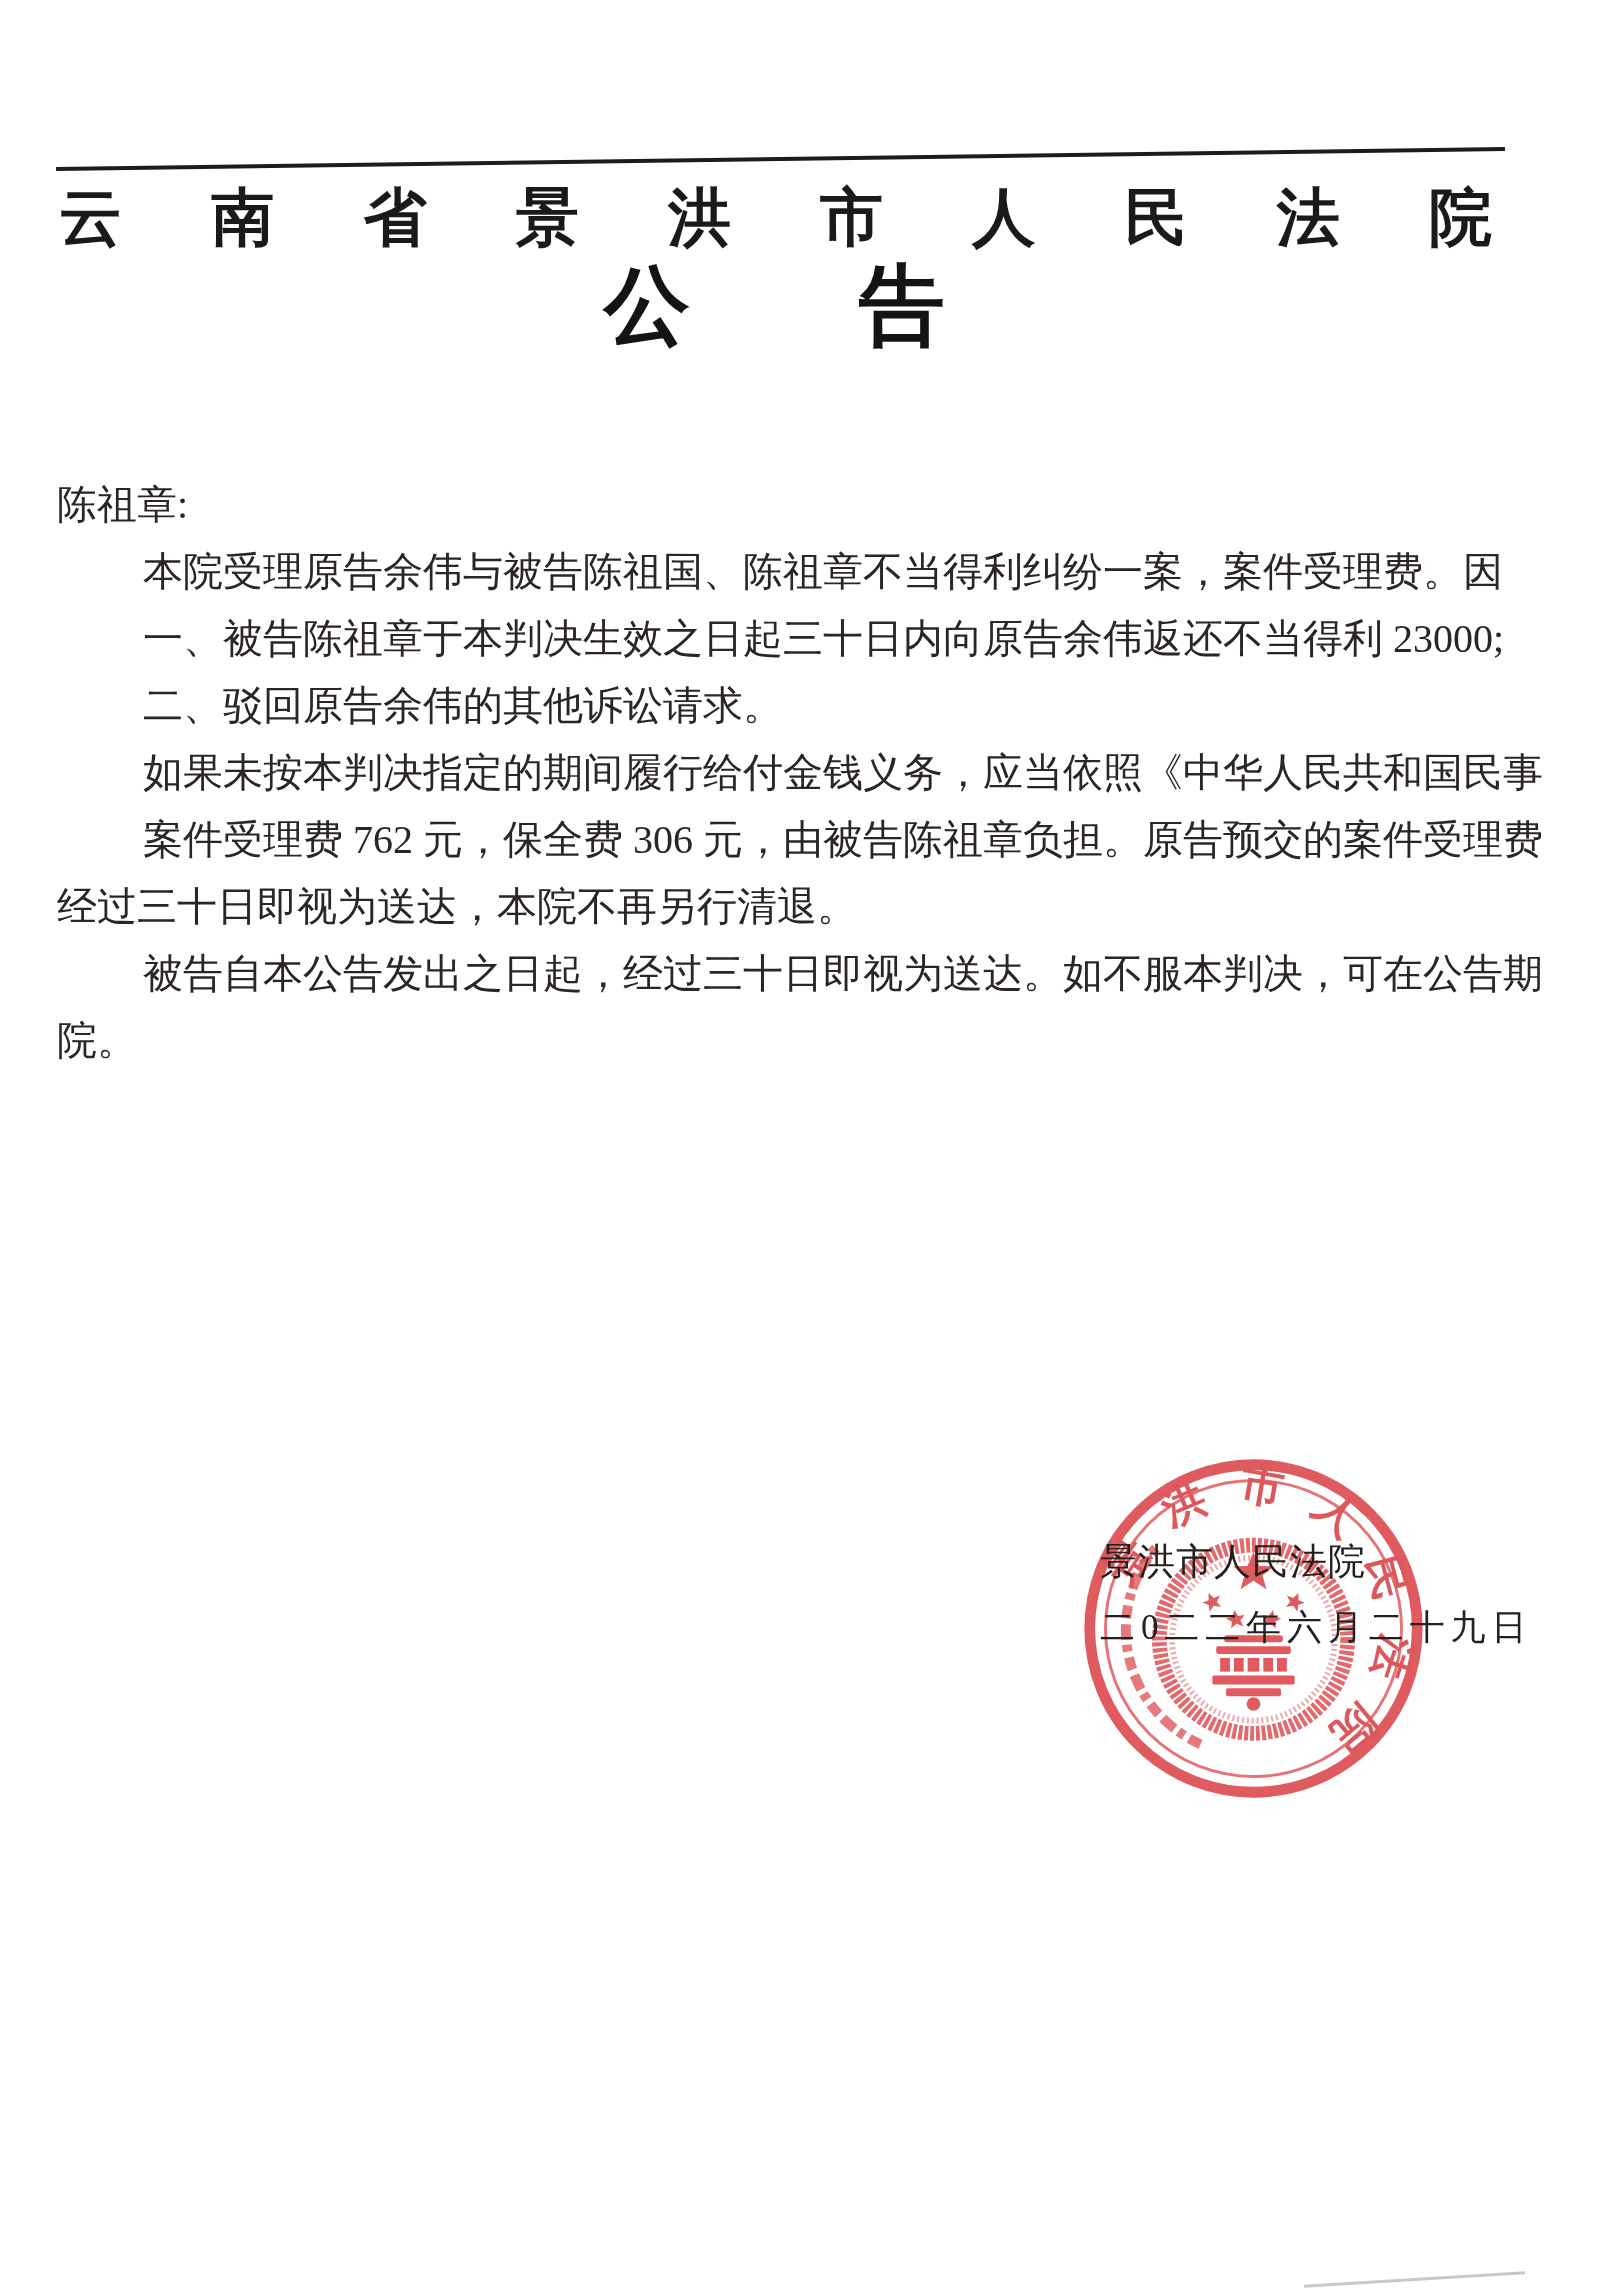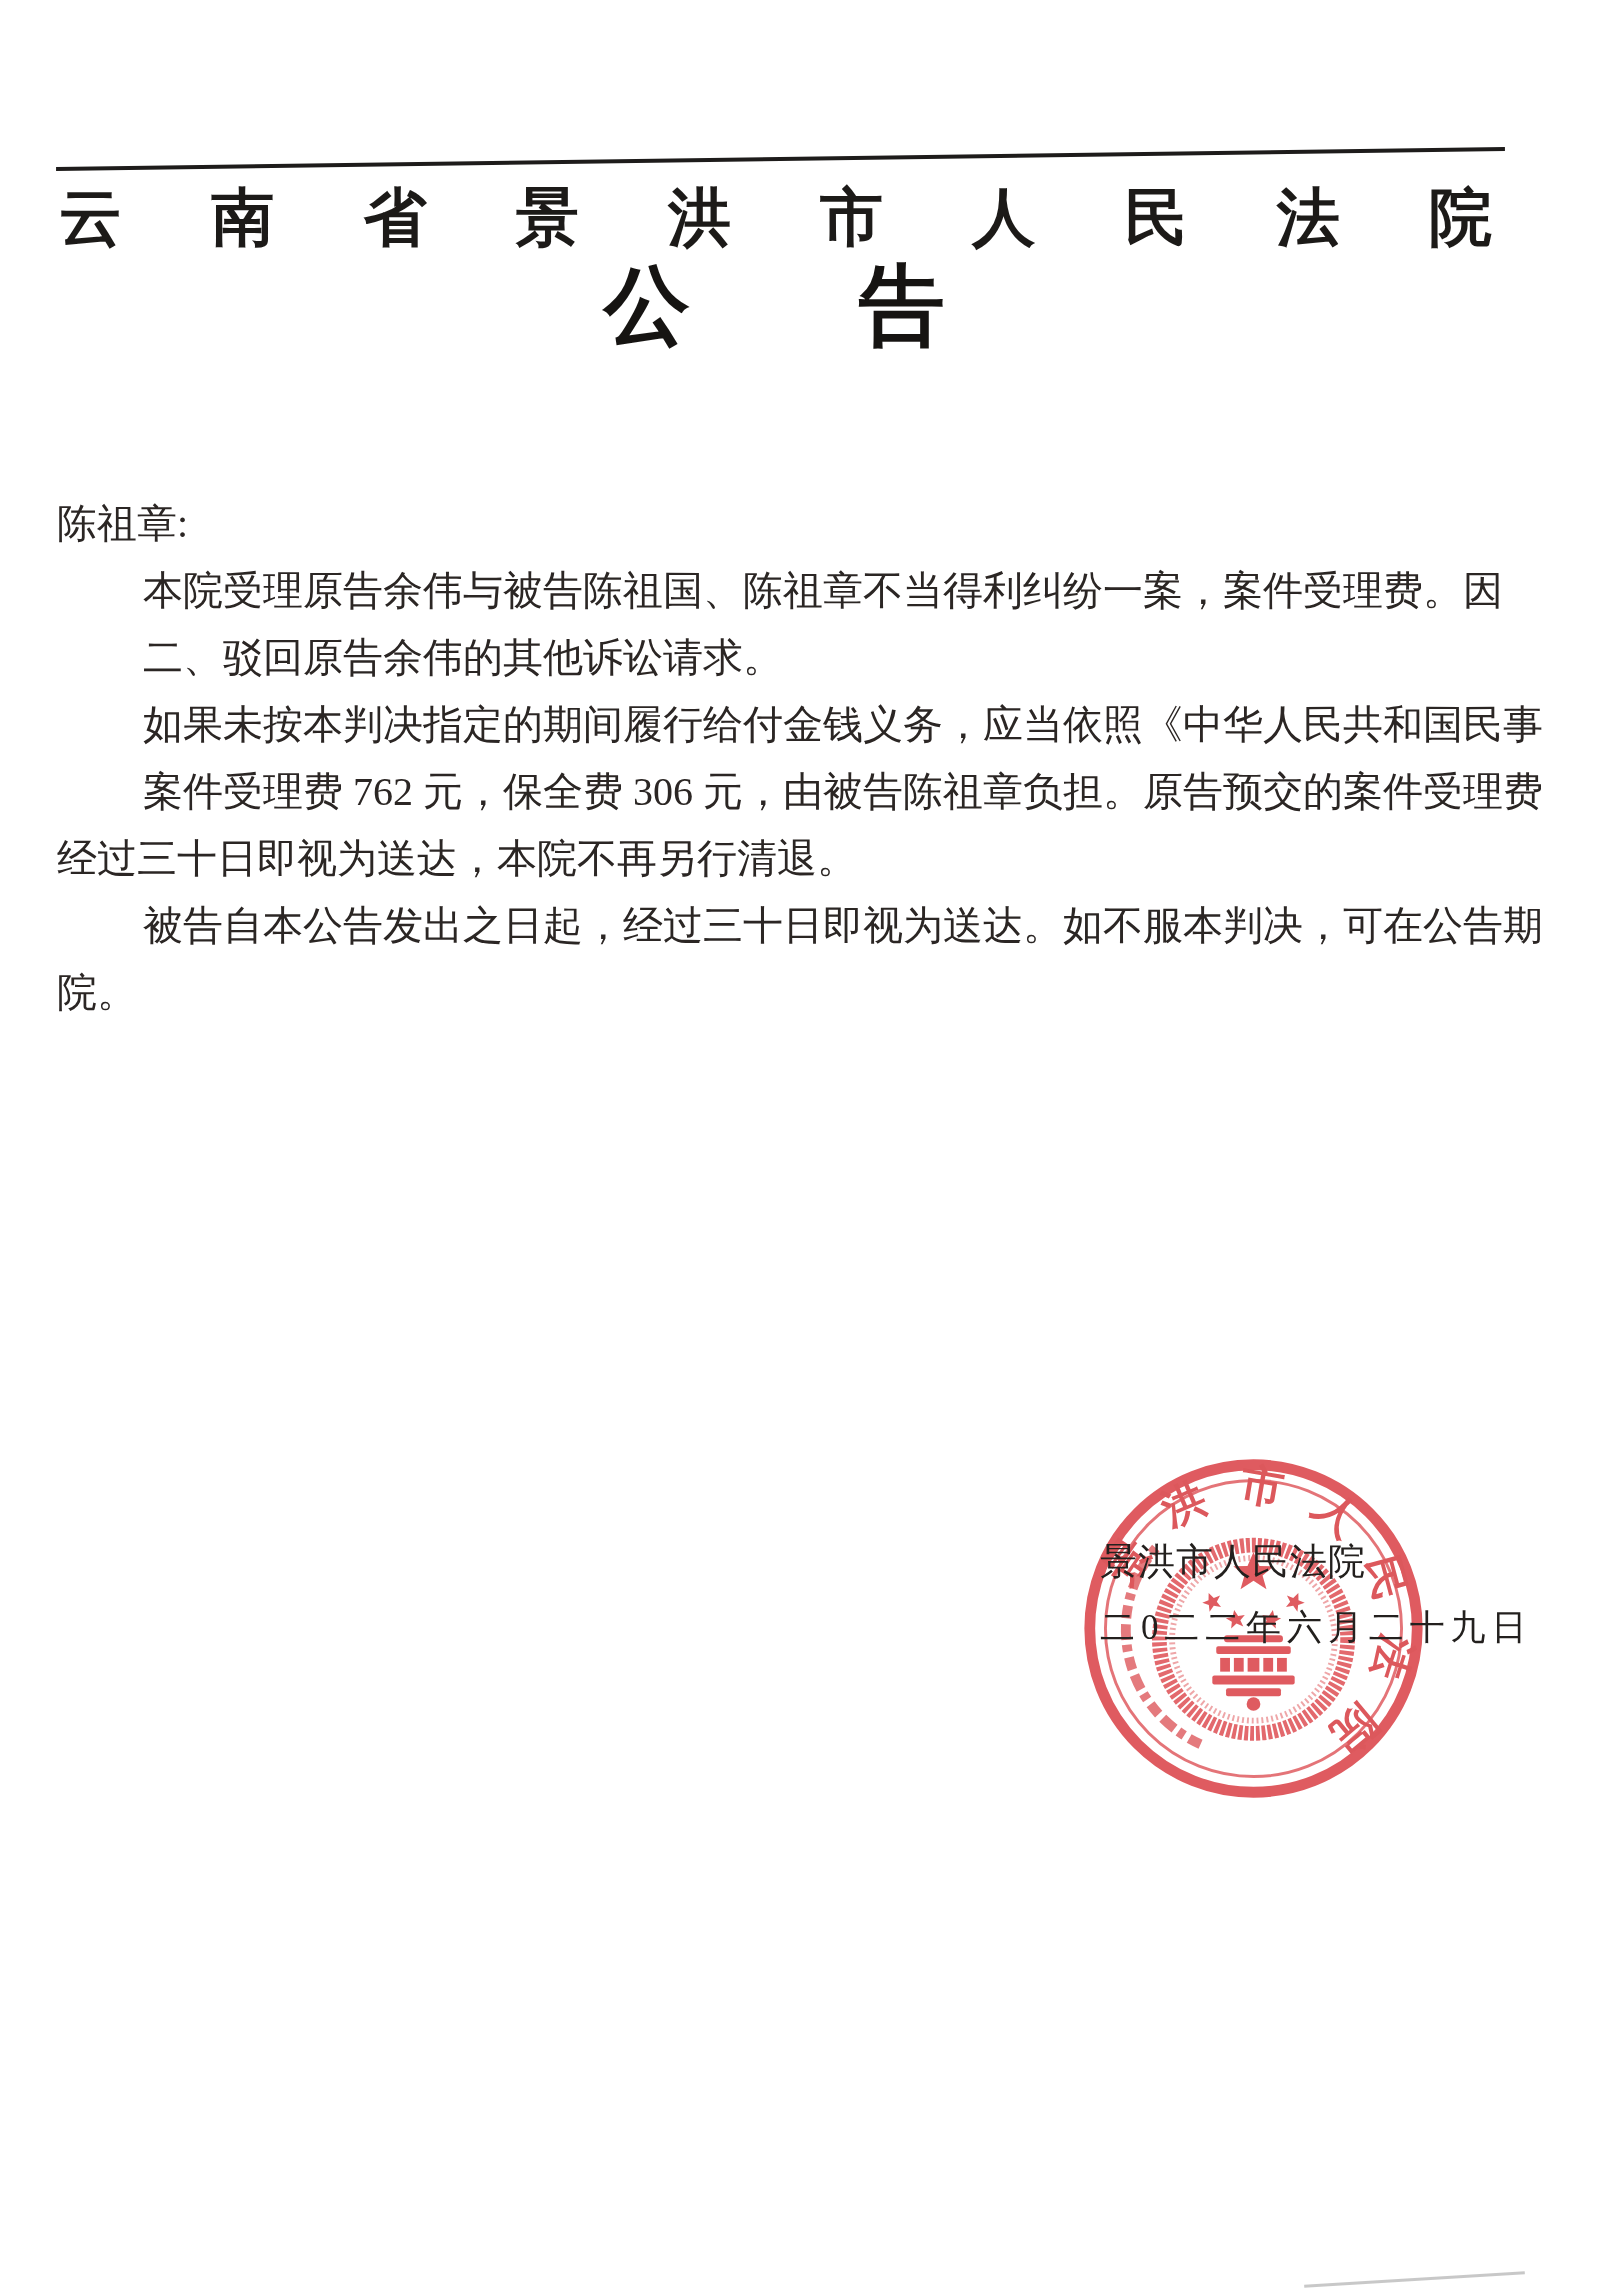--- a/index.html
+++ b/index.html
@@ -23,21 +23,21 @@
     font-size:63px;font-weight:bold;color:#1c1a18;line-height:78px;
   }
   .doc-title{
     position:absolute;left:57px;top:257px;width:1460px;
     display:flex;justify-content:center;gap:169px;
     font-size:86px;font-weight:bold;color:#161412;line-height:98px;
     padding-right:25.5px;box-sizing:border-box;
   }
   
   .doc-body{
-    position:absolute;left:57px;top:490px;width:1482px;
+    position:absolute;left:57px;top:471px;width:1482px;
     font-size:40px;line-height:67px;color:#2b2624;
   }
   .body-line{white-space:nowrap;}
   .body-line.indent{padding-left:86px;}
   
   .seal{
     position:absolute;left:1078px;top:1453px;width:351px;height:351px;
   }
   .sign-name{
     position:absolute;left:1100px;top:1537px;
@@ -73,20 +73,21 @@
   </div>
 
   <div class="doc-title">
     <span>公</span>
     <span>告</span>
   </div>
 
   <div class="doc-body">
     <div class="body-line">陈祖章:</div>
     <div class="body-line indent">本院受理原告余伟与被告陈祖国、陈祖章不当得利纠纷一案，案件受理费。因</div>
+    <div class="body-line indent">一、被告陈祖章于本判决生效之日起三十日内向原告余伟返还不当得利 23000;</div>
     <div class="body-line indent">二、驳回原告余伟的其他诉讼请求。</div>
     <div class="body-line indent">如果未按本判决指定的期间履行给付金钱义务，应当依照《中华人民共和国民事</div>
     <div class="body-line indent">案件受理费 762 元，保全费 306 元，由被告陈祖章负担。原告预交的案件受理费</div>
     <div class="body-line">经过三十日即视为送达，本院不再另行清退。</div>
     <div class="body-line indent">被告自本公告发出之日起，经过三十日即视为送达。如不服本判决，可在公告期</div>
     <div class="body-line">院。</div>
   </div>
 
   <div class="seal">
     <svg width="351" height="351" viewBox="0 0 358 358">

